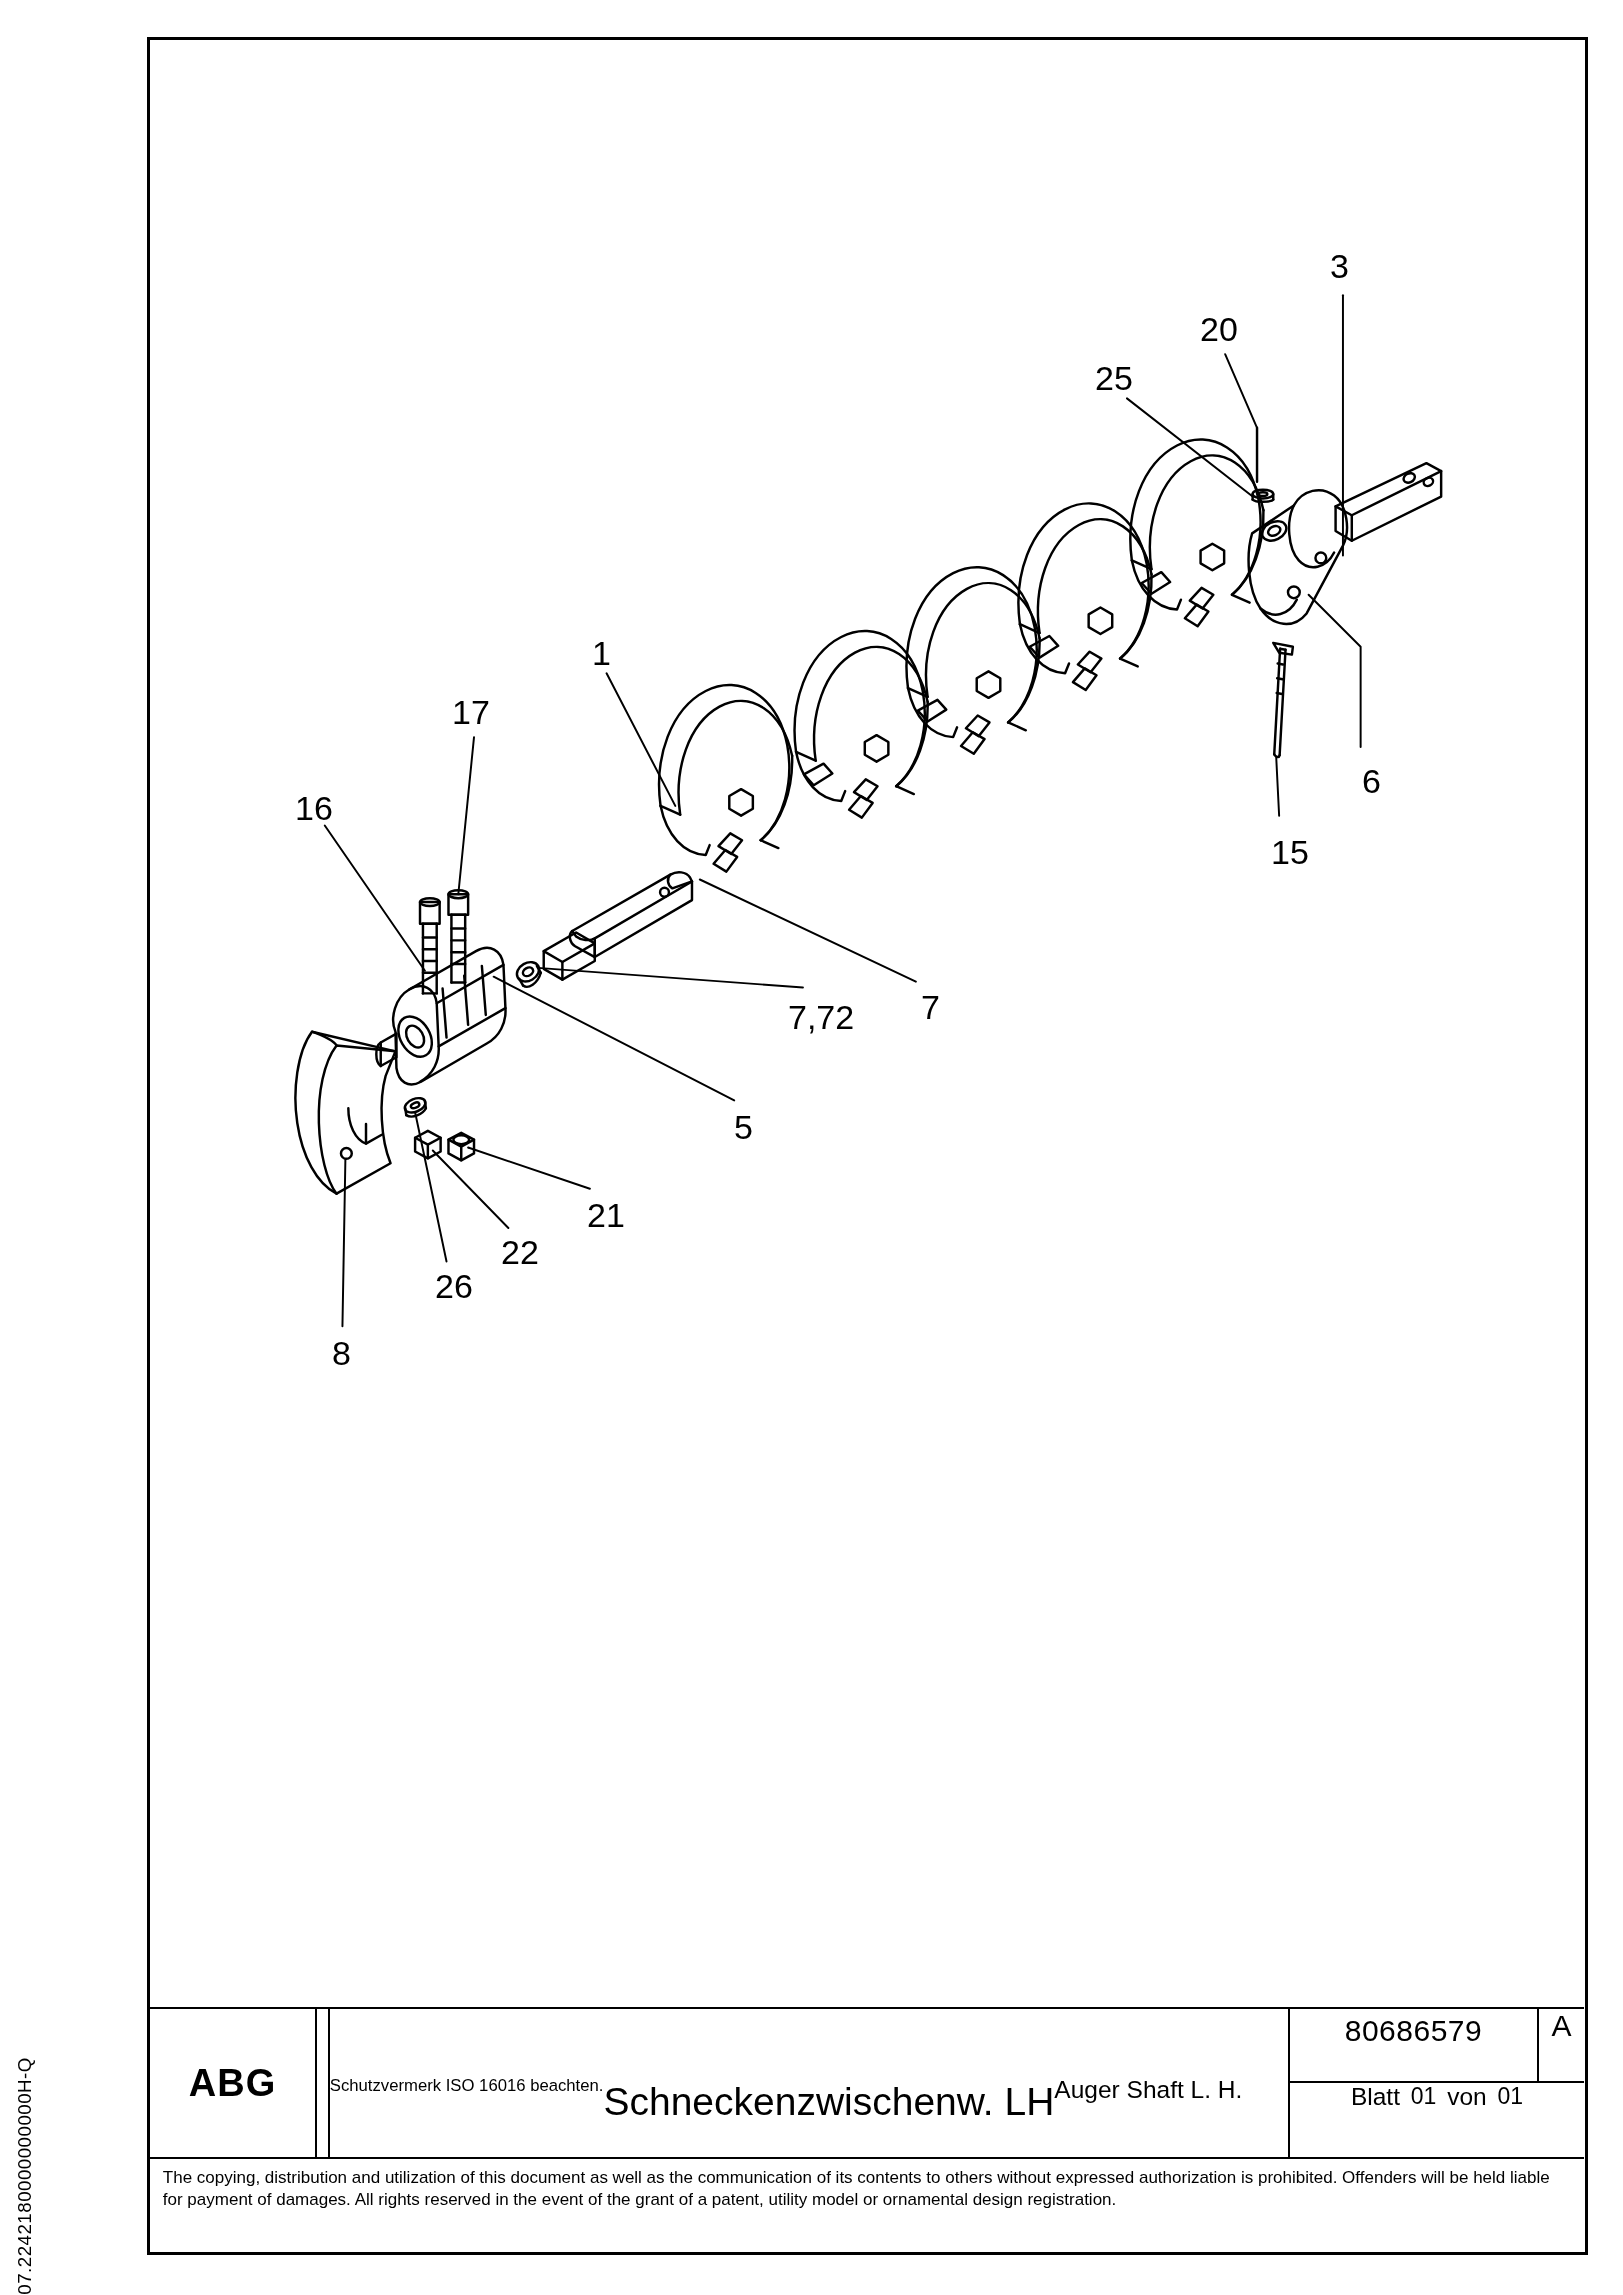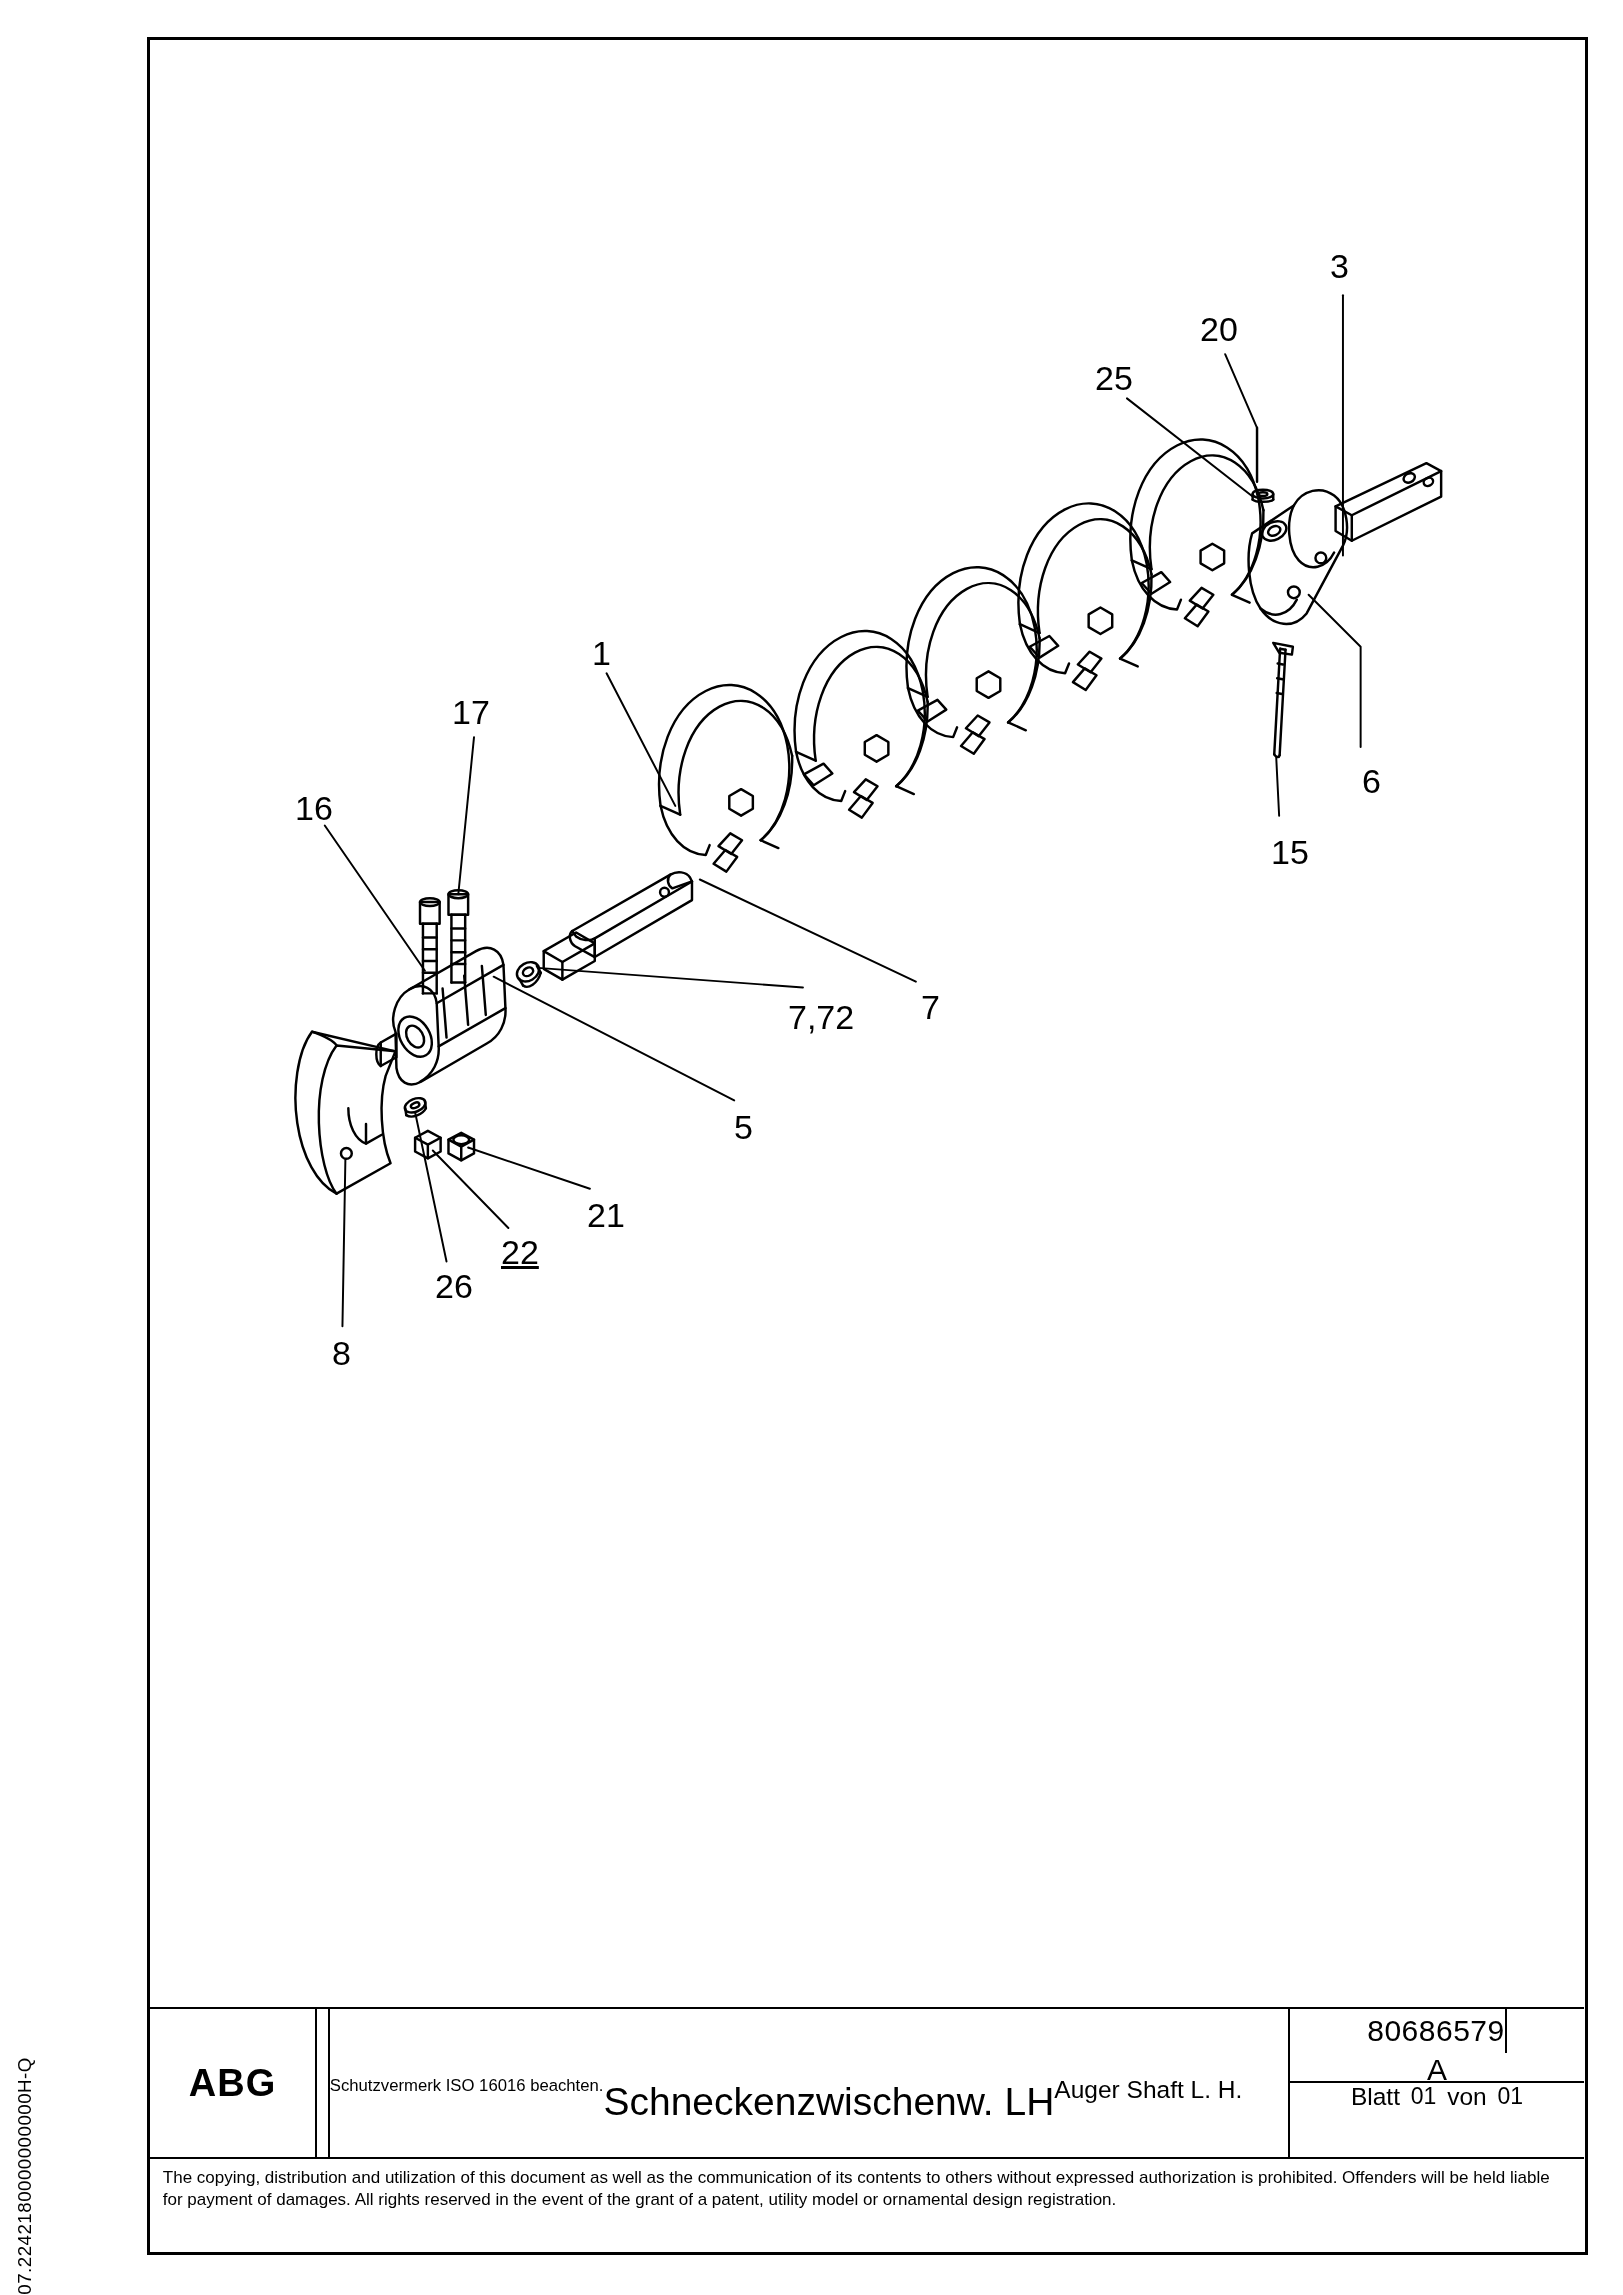--- a/index.html
+++ b/index.html
@@ -139,22 +139,20 @@
     width: 294px;
     display: flex;
     flex-direction: column;
     box-sizing: border-box;
   }
   #tb-right-top {
     height: 50%;
     display: flex;
     border-bottom: 2.9px solid #000;
     box-sizing: border-box;
-    align-items: center;
-    flex-direction: column;
   }
   #tb-drawing-no {
     flex: 1 1 auto;
     text-align: center;
     font-size: 30px;
     letter-spacing: 0.5px;
     border-right: 2.9px solid #000;
     box-sizing: border-box;
     padding: 4.9px 0;
     font-family: "Liberation Sans", sans-serif;
@@ -475,21 +473,21 @@
   <div class="callout" style="left:945px; top:321px;">25</div>
   <div class="callout" style="left:442px;  top:596px;">1</div>
   <div class="callout" style="left:302px;  top:655px;">17</div>
   <div class="callout" style="left:145px;  top:751px;">16</div>
   <div class="callout" style="left:1212px; top:724px;">6</div>
   <div class="callout" style="left:1121px; top:795px;">15</div>
   <div class="callout" style="left:638px; top:960px;">7,72</div>
   <div class="callout" style="left:771px; top:950px;">7</div>
   <div class="callout" style="left:584px; top:1070px;">5</div>
   <div class="callout" style="left:437px;  top:1158px;">21</div>
-  <div class="callout" style="left:351px;  top:1195px;text-decoration:underline;">22</div>
+  <div class="callout" style="left:351px;  top:1195px;">22</div>
   <div class="callout" style="left:285px;  top:1229px;">26</div>
   <div class="callout" style="left:182px;  top:1296px;">8</div>
 
   <div id="title-block">
 
     <div id="tb-upper">
 
       <div id="tb-logo">
         <span class="logo-text">ABG</span>
       </div>

